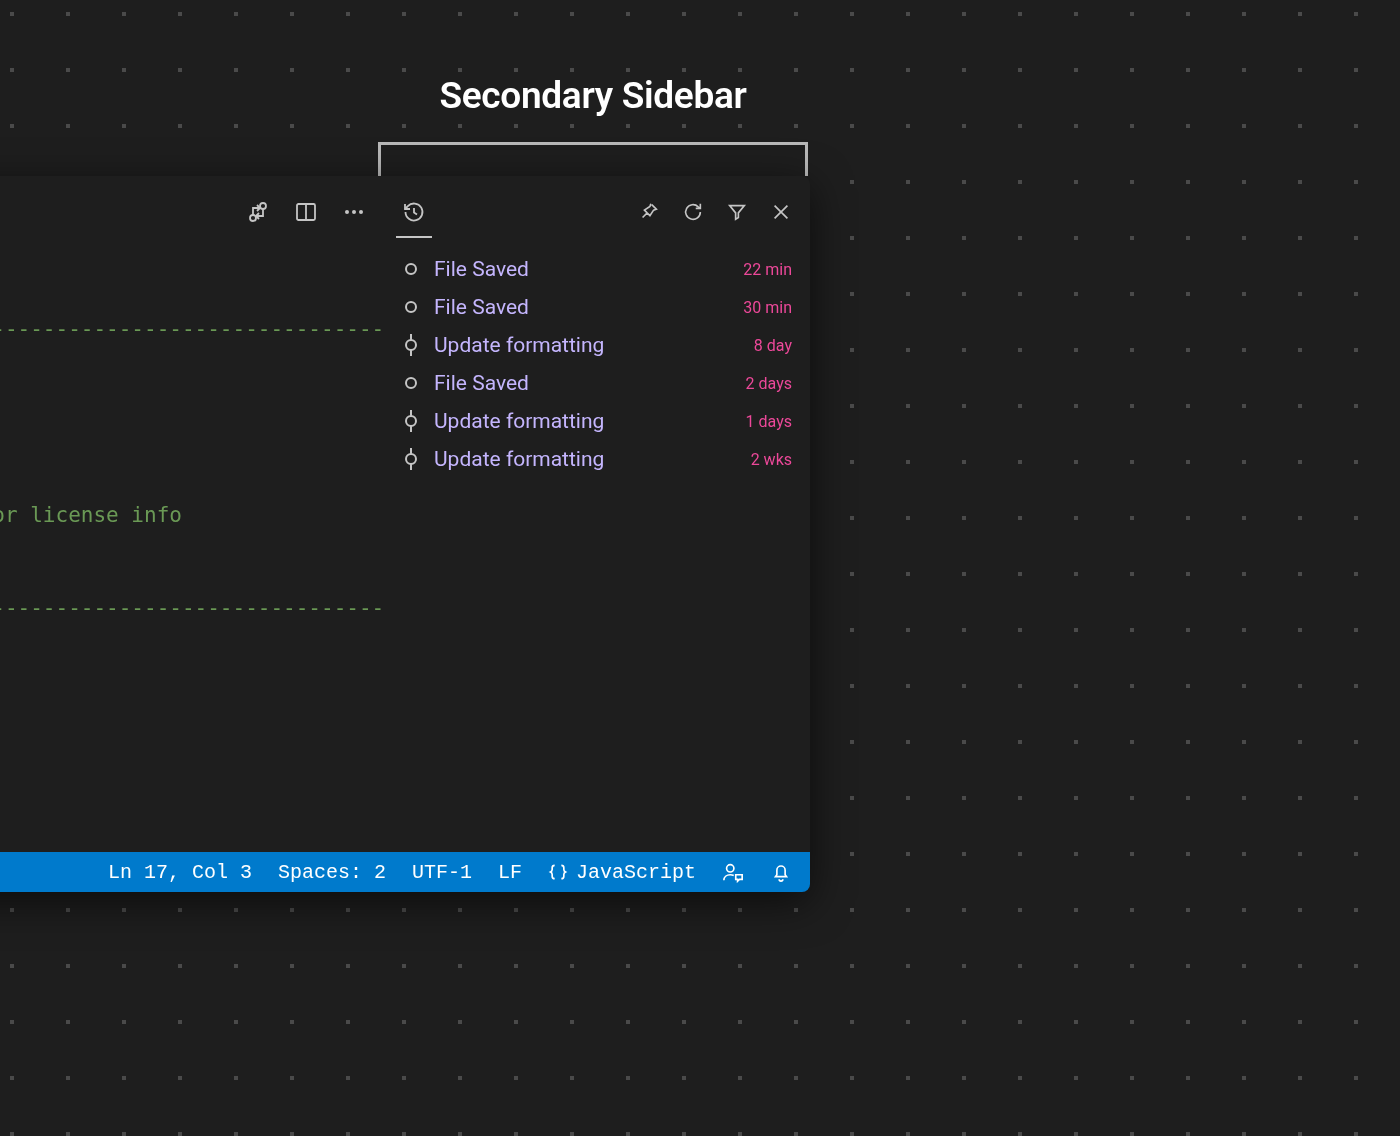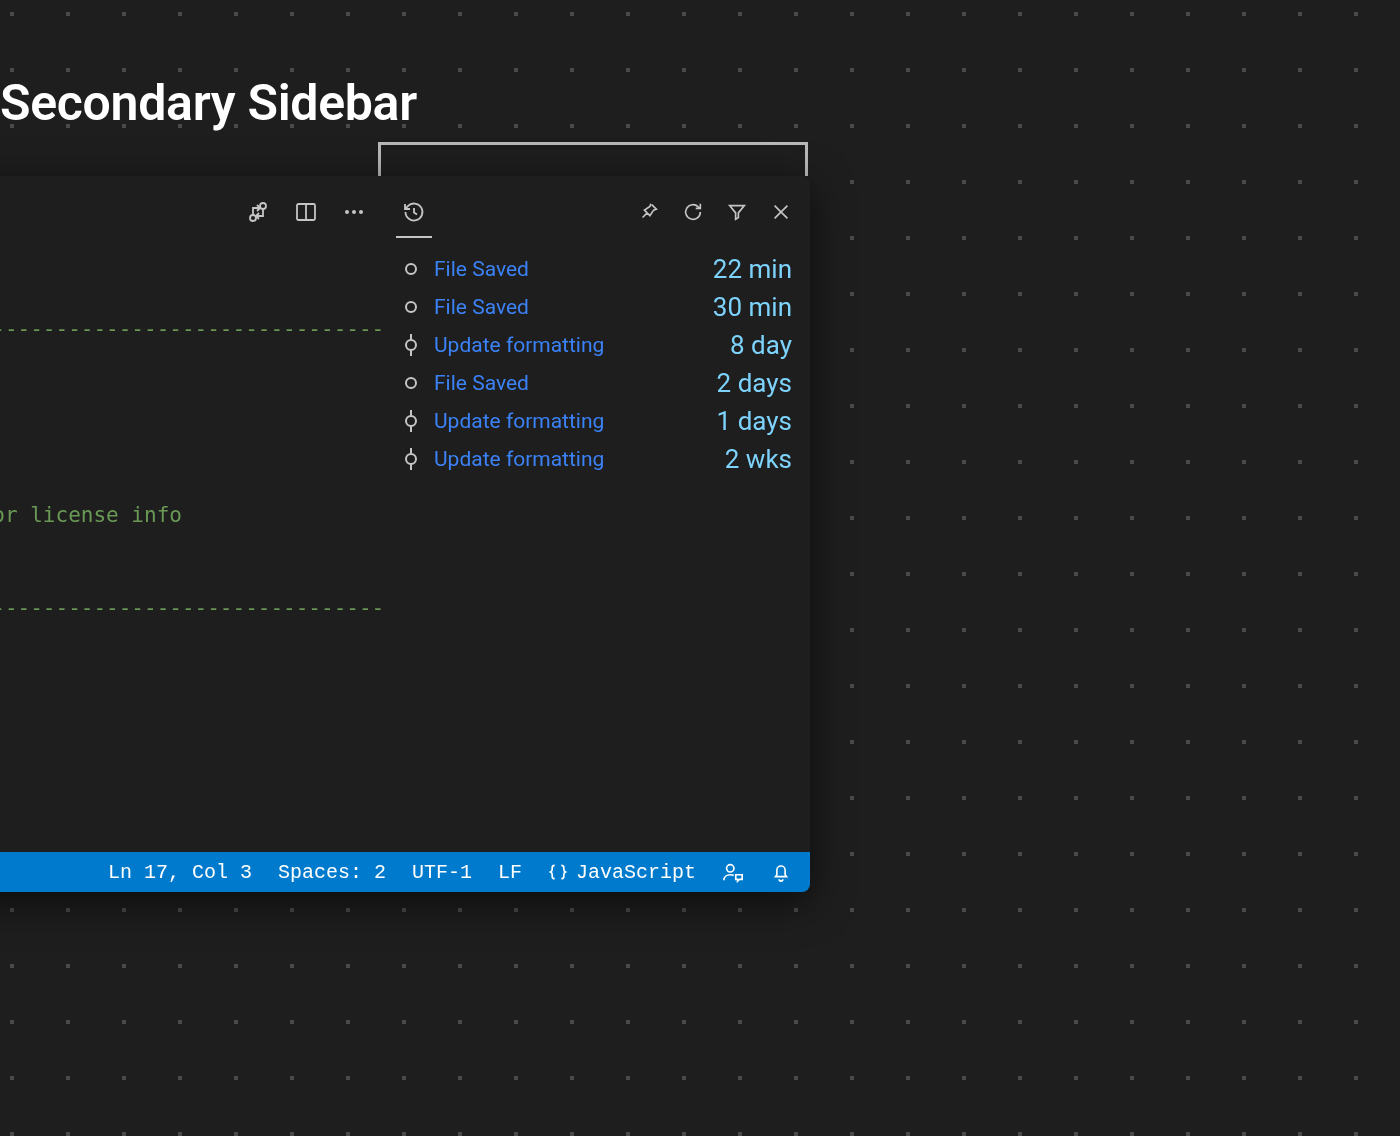--- a/index.html
+++ b/index.html
@@ -16,22 +16,23 @@
     inset: 0;
     background-image: radial-gradient(circle, #4a4a4a 2.5px, transparent 2.5px);
     background-size: 56px 56px;
     background-position: 40px 42px;
   }
   .heading {
     position: absolute;
     top: 74px;
     left: 0;
     width: 1186px;
+    text-align: center;
     color: #ffffff;
-    font-size: 50px;
+    font-size: 37px;
     font-weight: 600;
     letter-spacing: -0.3px;
   }
   .bracket {
     position: absolute;
     top: 142px;
     left: 378px;
     width: 430px;
     height: 34px;
     border-top: 3px solid #b8b8b8;
@@ -129,26 +130,26 @@
     cursor: pointer;
   }
   .timeline-row .bullet {
     width: 18px;
     display: flex;
     justify-content: center;
     color: #c5c5c5;
   }
   .timeline-row .label {
     flex: 1;
-    color: #3b82f6;
+    color: #c4b5fd;
     font-size: 21px;
   }
   .timeline-row .time {
-    color: #7dd3fc;
-    font-size: 26px;
+    color: #ec4899;
+    font-size: 16px;
   }
   .status-bar {
     height: 40px;
     background: #007acc;
     color: #ffffff;
     display: flex;
     align-items: center;
     justify-content: flex-end;
     gap: 26px;
     padding: 0 18px;

